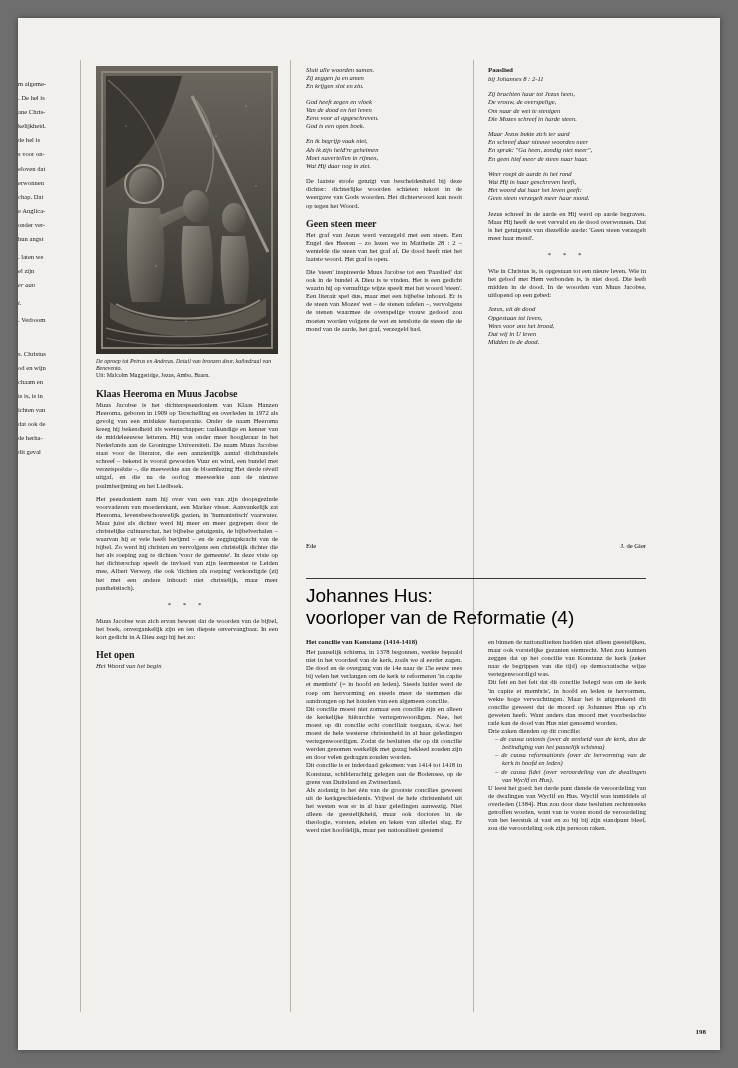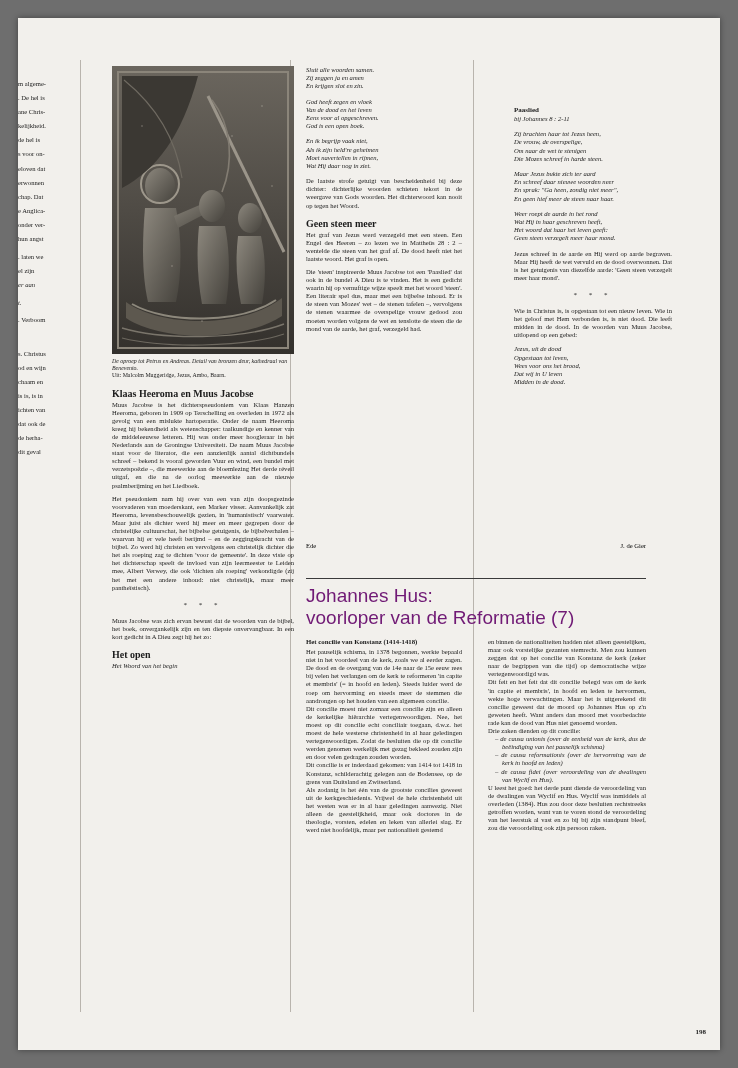--- a/index.html
+++ b/index.html
@@ -14,40 +14,40 @@
 
   .col{position:absolute;font-size:6.6px;line-height:8.1px;text-align:justify;color:#1b1b1b;}
   .col p{margin:0 0 5px 0;text-indent:0;}
 
   
   .colcut{left:0px;top:62px;width:52px;}
   .colcut p{margin:0 0 6px 0;}
   .colcut .it{font-style:italic;}
 
   
-  .col1{left:78px;top:48px;width:182px;margin-left:16px;}
+  .col1{left:78px;top:48px;width:182px;}
   .photo{position:relative;width:182px;height:288px;background:#4a4742;overflow:hidden;}
   .photo svg{position:absolute;left:0;top:0;}
   .caption{font-size:5.9px;line-height:7.2px;font-style:italic;color:#1b1b1b;margin-top:4px;text-align:left;}
   .caption .ro{font-style:normal;}
   h3.sub{font-size:10px;font-weight:bold;margin:9px 0 3px 0;line-height:9px;}
   .stars{text-align:center;letter-spacing:5px;font-size:7px;margin:9px 0 8px 0;}
 
   
   .col2{left:288px;top:48px;width:156px;}
   .verse{font-style:italic;font-size:6.6px;line-height:8.2px;margin:0 0 7px 0;}
   
-  .col3{left:496px;top:48px;width:158px;margin-top:40px;}
+  .col3{left:470px;top:48px;width:158px;}
   .vhead{font-weight:bold;font-size:7px;margin:0 0 1px 0;}
   .vsub{font-style:italic;font-size:6.6px;margin:0 0 7px 0;}
 
   
   .arthead{position:absolute;left:288px;top:560px;width:340px;}
   .arthead .rule{height:1px;background:#3a3a3a;margin-bottom:6px;}
-  .arthead h1{font-family:"Liberation Sans",sans-serif;font-weight:normal;font-size:19px;line-height:22px;margin:0;color:#701a75;}
+  .arthead h1{font-family:"Liberation Sans",sans-serif;font-weight:normal;font-size:19px;line-height:22px;margin:0;color:#000000;}
 
   .abody{position:absolute;top:620px;font-size:6.6px;line-height:8.1px;text-align:justify;color:#1b1b1b;}
   .abody p{margin:0 0 0 0;}
   .ab1{left:288px;width:156px;}
   .ab2{left:470px;width:158px;}
   .abody h4{font-size:6.8px;font-weight:bold;margin:0 0 2px 0;}
   .abody ul{margin:0;padding:0 0 0 7px;list-style:none;}
   .abody li{margin:0;text-indent:-7px;padding-left:7px;}
   .it{font-style:italic;}
 
@@ -222,21 +222,21 @@
 
     <div class="byline">
       <span class="l" style="margin-left:210px">Ede</span>
       <span class="r">J. de Gier</span>
     </div>
 
     <div class="arthead">
       <div class="rule"></div>
       <h1>
         <span>Johannes Hus:</span><br>
-        <span>voorloper van de Reformatie (7)</span>
+        <span>voorloper van de Reformatie (4)</span>
       </h1>
     </div>
 
     <div class="abody ab1">
       <h4>Het concilie van Konstanz (1414-1418)</h4>
       <p>Het pauselijk schisma, in 1378 begonnen, werkte bepaald niet in het voordeel van de kerk, zoals we al eerder zagen. De dood en de overgang van de 14e naar de 15e eeuw rees bij velen het verlangen om de kerk te reformeren 'in capite et membris' (= in hoofd en leden). Steeds luider werd de roep om hervorming en steeds meer de stemmen die aandrongen op het houden van een algemeen concilie.</p>
       <p>Dit concilie moest niet zomaar een concilie zijn en alleen de kerkelijke hiërarchie vertegenwoordigen. Nee, het moest op dit concilie echt conciliair toegaan, d.w.z. het moest de hele westerse christenheid in al haar geledingen vertegenwoordigen. Zodat de besluiten die op dit concilie werden genomen werkelijk met gezag bekleed zouden zijn en door velen gedragen zouden worden.</p>
       <p>Dit concilie is er inderdaad gekomen: van 1414 tot 1418 in Konstanz, schilderachtig gelegen aan de Bodensee, op de grens van Duitsland en Zwitserland.</p>
       <p>Als zodanig is het één van de grootste concilies geweest uit de kerkgeschiedenis. Vrijwel de hele christenheid uit het westen was er in al haar geledingen aanwezig. Niet alleen de geestelijkheid, maar ook doctores in de theologie, vorsten, edelen en leken van allerlei slag. Er werd niet hoofdelijk, maar per nationaliteit gestemd</p>
     </div>

